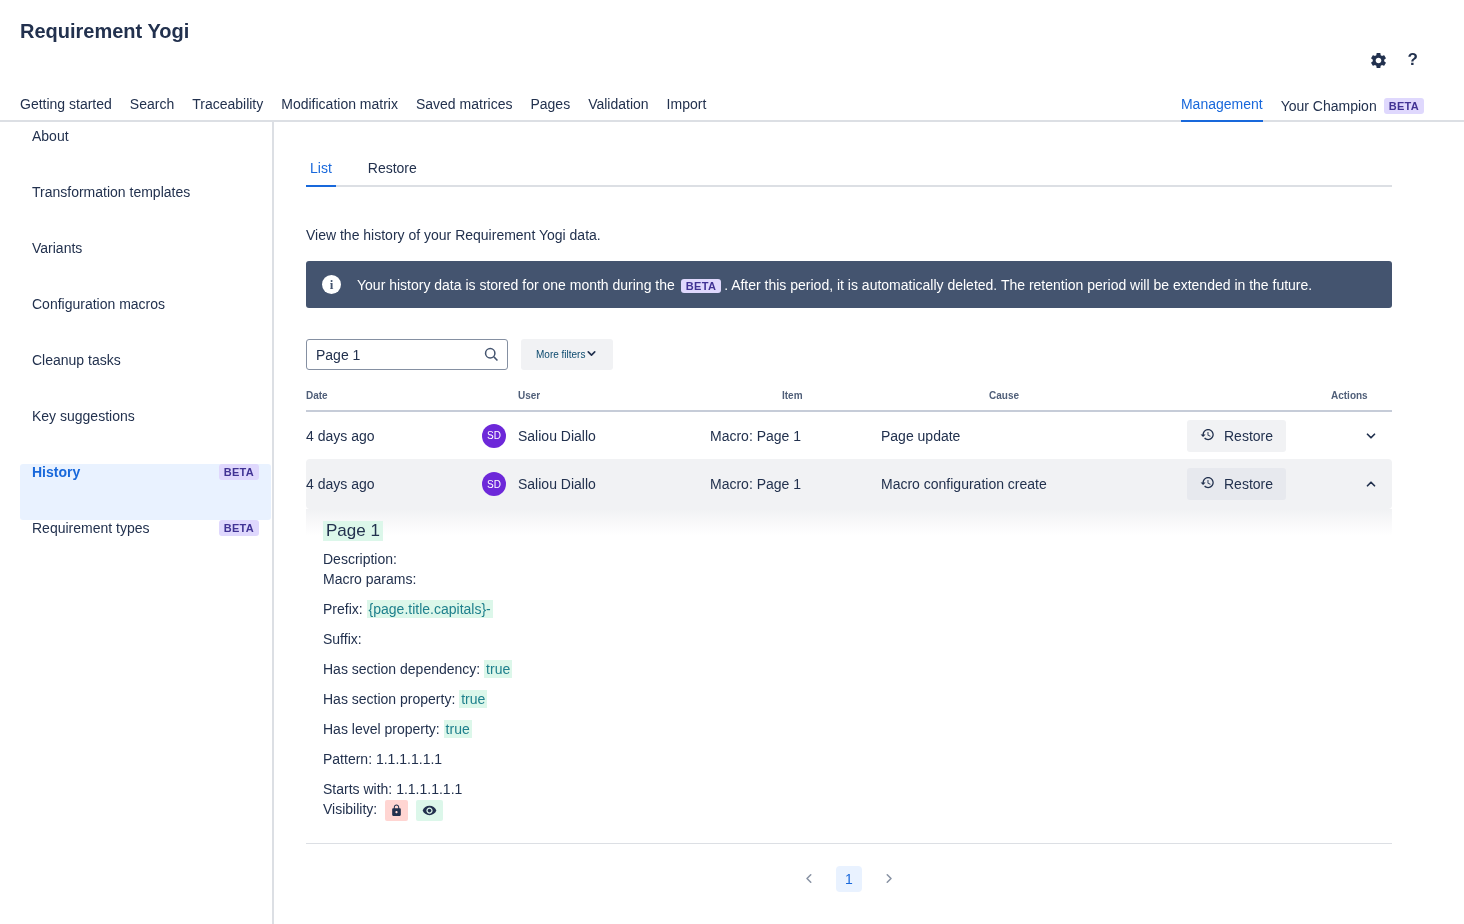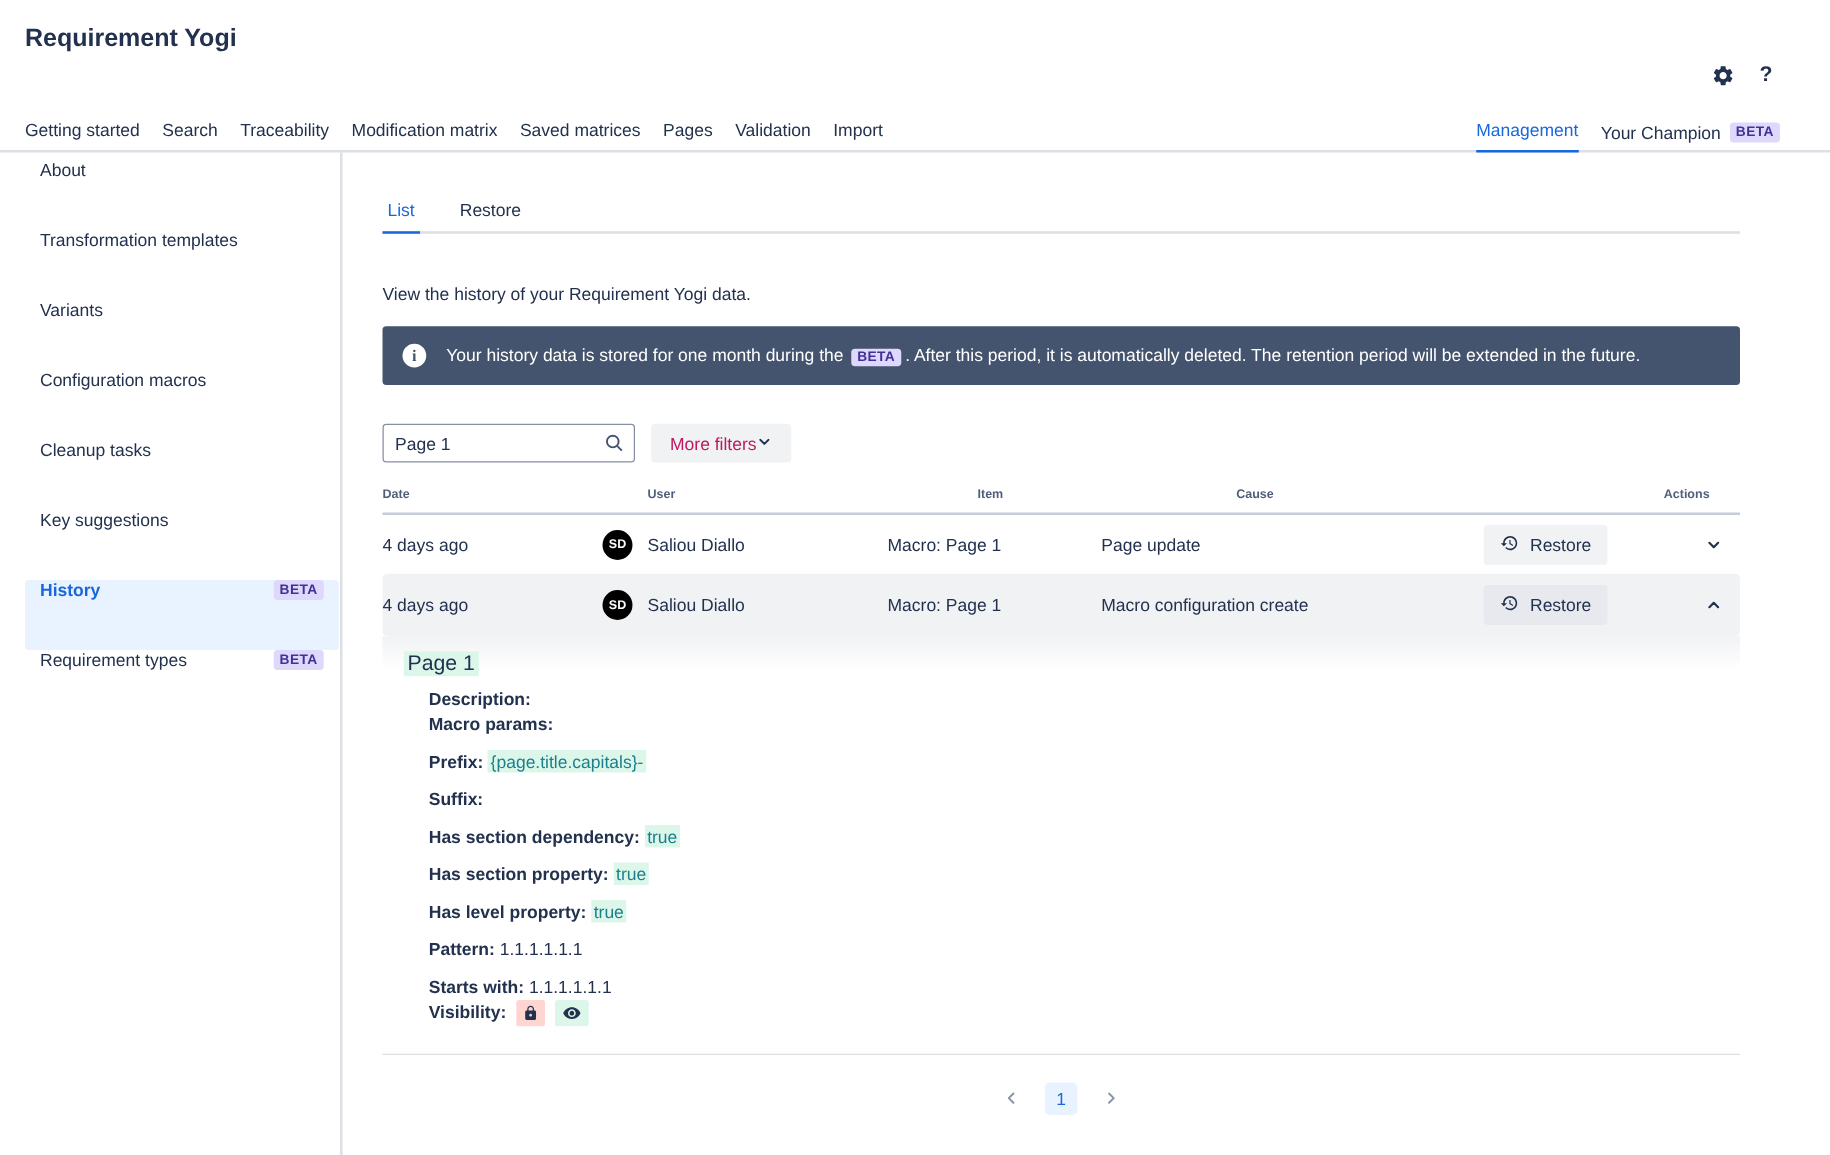--- a/index.html
+++ b/index.html
@@ -84,38 +84,38 @@
   .search-box { position: relative; width: 202px; }
   .search-input {
     width: 100%; height: 31px;
     border: 1px solid #8590a2; border-radius: 3px;
     padding: 0 30px 0 9px; font-size: 14px; color: #22314e;
     font-family: "Liberation Sans", sans-serif;
   }
   .search-icon { position: absolute; right: 8px; top: 7px; }
   .more-filters {
     height: 31px; background: #f1f2f4; border: none; border-radius: 3px;
-    padding: 0 15px; font-size: 14px; color: #be185d;
+    padding: 0 15px; font-size: 10px; color: #0c4a6e;
     display: flex; align-items: center; cursor: pointer;
     font-family: "Liberation Sans", sans-serif;
   }
   
   .table { margin-top: 20px; }
   .thead, .trow { display: grid; grid-template-columns: 176px 228px 171px 306px 1fr; }
   .thead {
     font-size: 10px; font-weight: 700; color: #505f79;
     padding-bottom: 9px; border-bottom: 2px solid #c6ccd8; gap: 36px;
   }
   .trow { align-items: center; height: 47px; font-size: 14px; }
   .trow.expanded { background: #f1f2f4; border-radius: 4px; height: 50px; }
   .user-cell { display: flex; align-items: center; gap: 12px; }
   .avatar {
     width: 24px; height: 24px; border-radius: 50%;
-    background: #000000; color: #ffffff;
-    font-size: 10px; font-weight: 700;
+    background: #6d28d9; color: #ffffff;
+    font-size: 10px; font-weight: 400;
     display: flex; align-items: center; justify-content: center; flex-shrink: 0;
   }
   .actions-cell { display: flex; align-items: center; justify-content: space-between; padding-right: 12px; }
   .restore-btn {
     display: inline-flex; align-items: center; gap: 9px;
     background: #f1f2f4; border: none; border-radius: 3px;
     height: 32px; padding: 0 13px; font-size: 14px; color: #22314e; cursor: pointer;
     font-family: "Liberation Sans", sans-serif;
   }
   .trow.expanded .restore-btn { background: #e7e9ee; }
@@ -126,21 +126,21 @@
     padding: 12px 0 22px 17px;
     border-bottom: 1px solid #dcdfe4;
   }
   .detail-title {
     display: inline-block; font-size: 17px; font-weight: 500;
     background: #dcf7ea; padding: 0 3px; margin-bottom: 8px;
   }
   .field { font-size: 14px; line-height: 20px; }
   .field.tight { margin-top: 0; }
   .field.spaced { margin-top: 10px; }
-  .field-label { font-weight: 700; color: #22314e; margin-left: 20px; }
+  .field-label { font-weight: 400; color: #22314e; }
   .hl { background: #dcf7ea; color: #1d7f8c; padding: 1px 2px; }
   .icon-chip {
     display: inline-flex; align-items: center; justify-content: center;
     padding: 3px 5px; border-radius: 2px; vertical-align: middle; margin-left: 4px;
   }
   .icon-chip.pink { background: #ffd5d2; }
   .icon-chip.mint { background: #dcf7ea; }
   
   .pagination {
     margin-top: 22px; display: flex; justify-content: center; align-items: center; gap: 17px;

